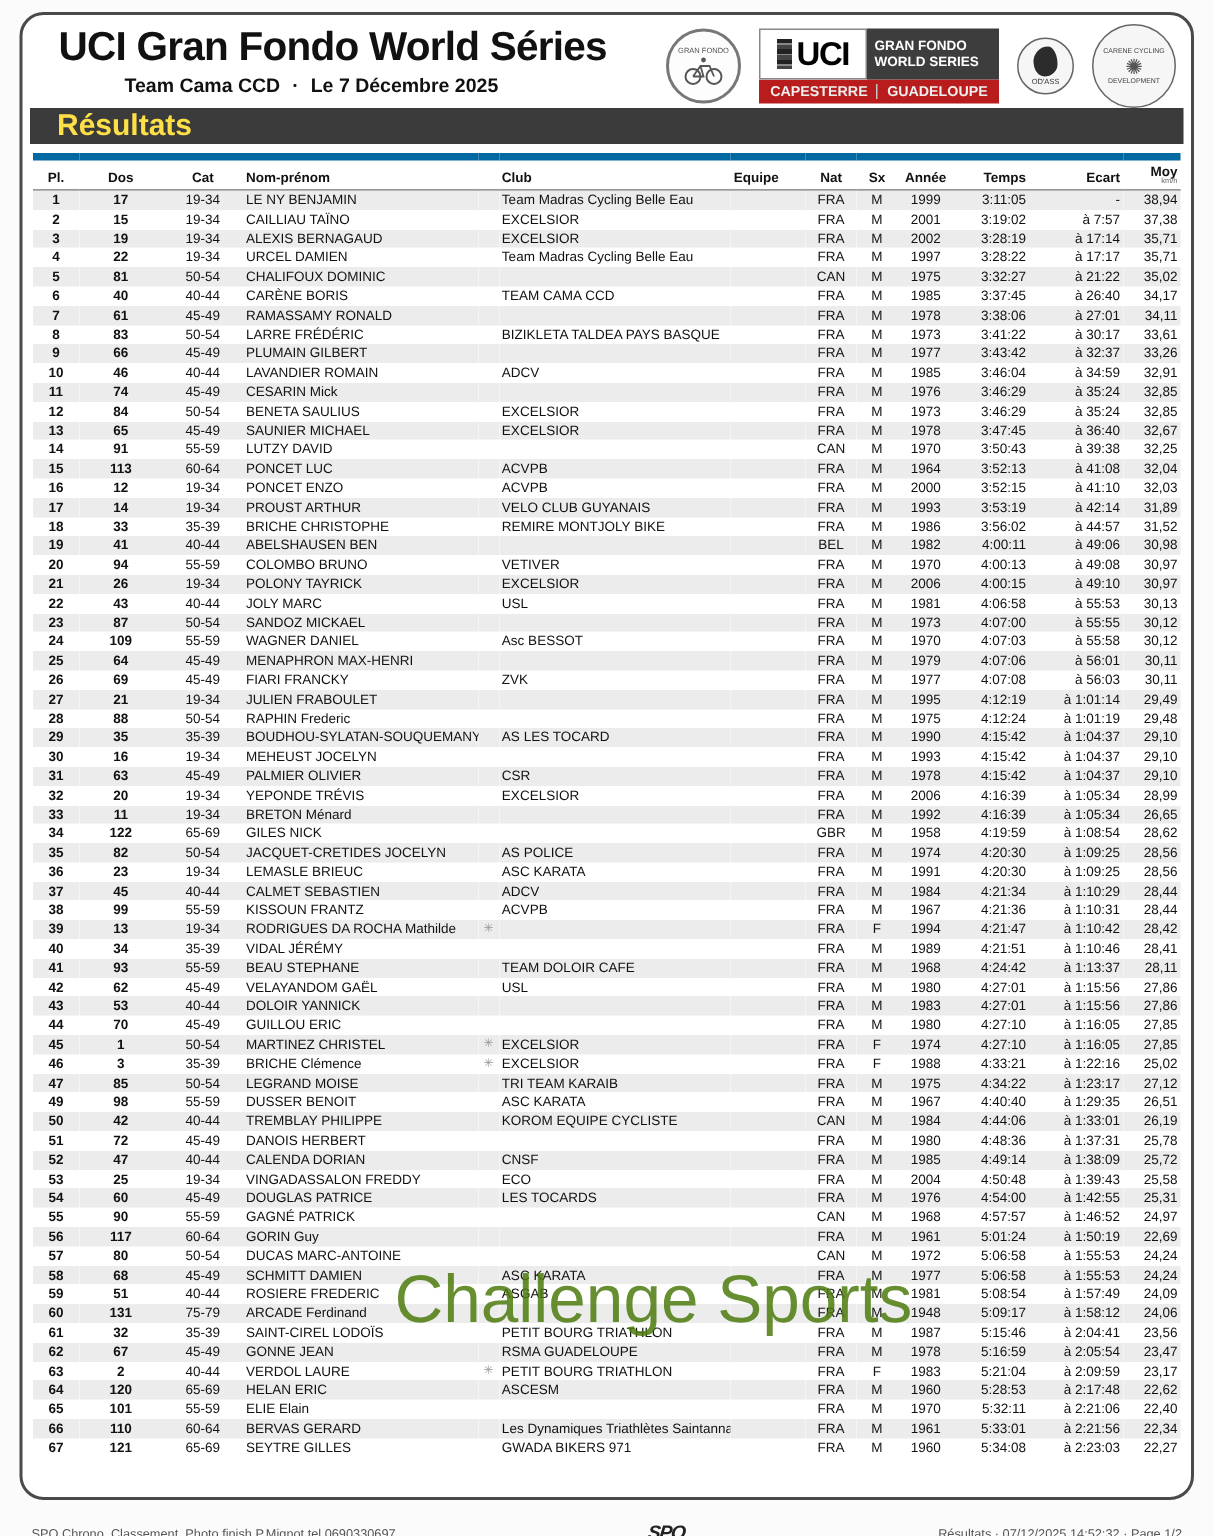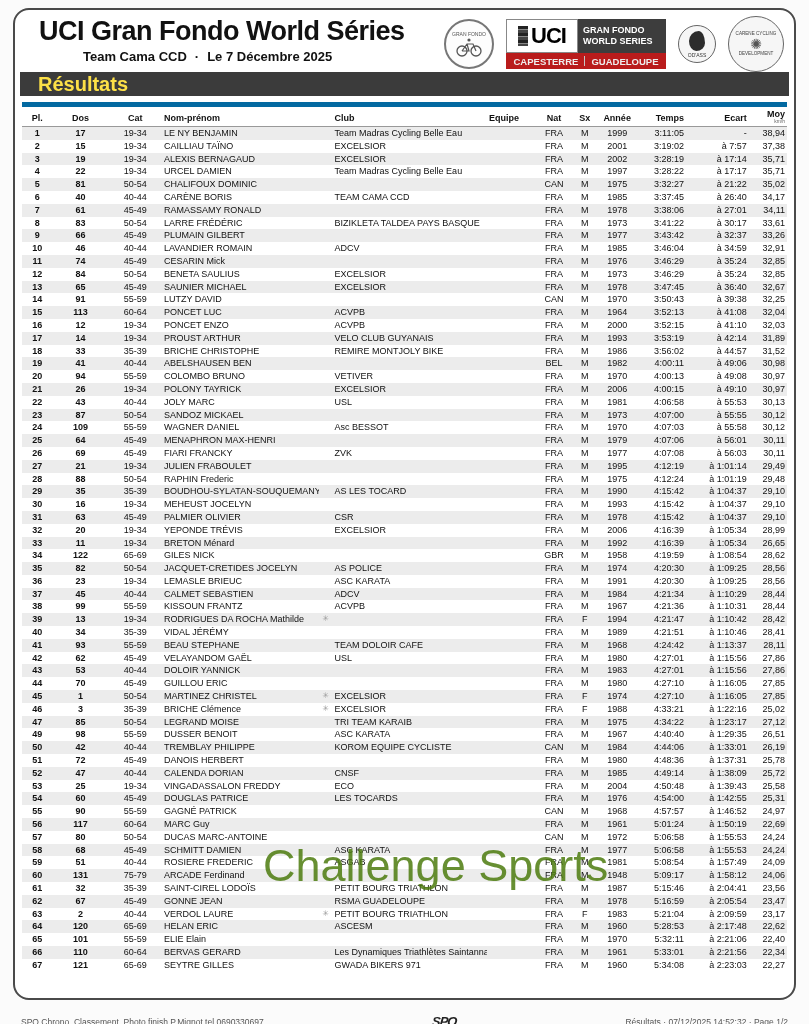--- a/index.html
+++ b/index.html
@@ -969,21 +969,21 @@
             <td class="c-sx">M</td>
             <td class="c-annee">1968</td>
             <td class="c-temps">4:57:57</td>
             <td class="c-ecart">à 1:46:52</td>
             <td class="c-moy">24,97</td>
           </tr>
           <tr>
             <td class="c-pl">56</td>
             <td class="c-dos">117</td>
             <td class="c-cat">60-64</td>
-            <td class="c-name">MARC Guy</td>
+            <td class="c-name">GORIN Guy</td>
             <td class="c-fem"></td>
             <td class="c-club"></td>
             <td class="c-equipe"></td>
             <td class="c-nat">FRA</td>
             <td class="c-sx">M</td>
             <td class="c-annee">1961</td>
             <td class="c-temps">5:01:24</td>
             <td class="c-ecart">à 1:50:19</td>
             <td class="c-moy">22,69</td>
           </tr>

